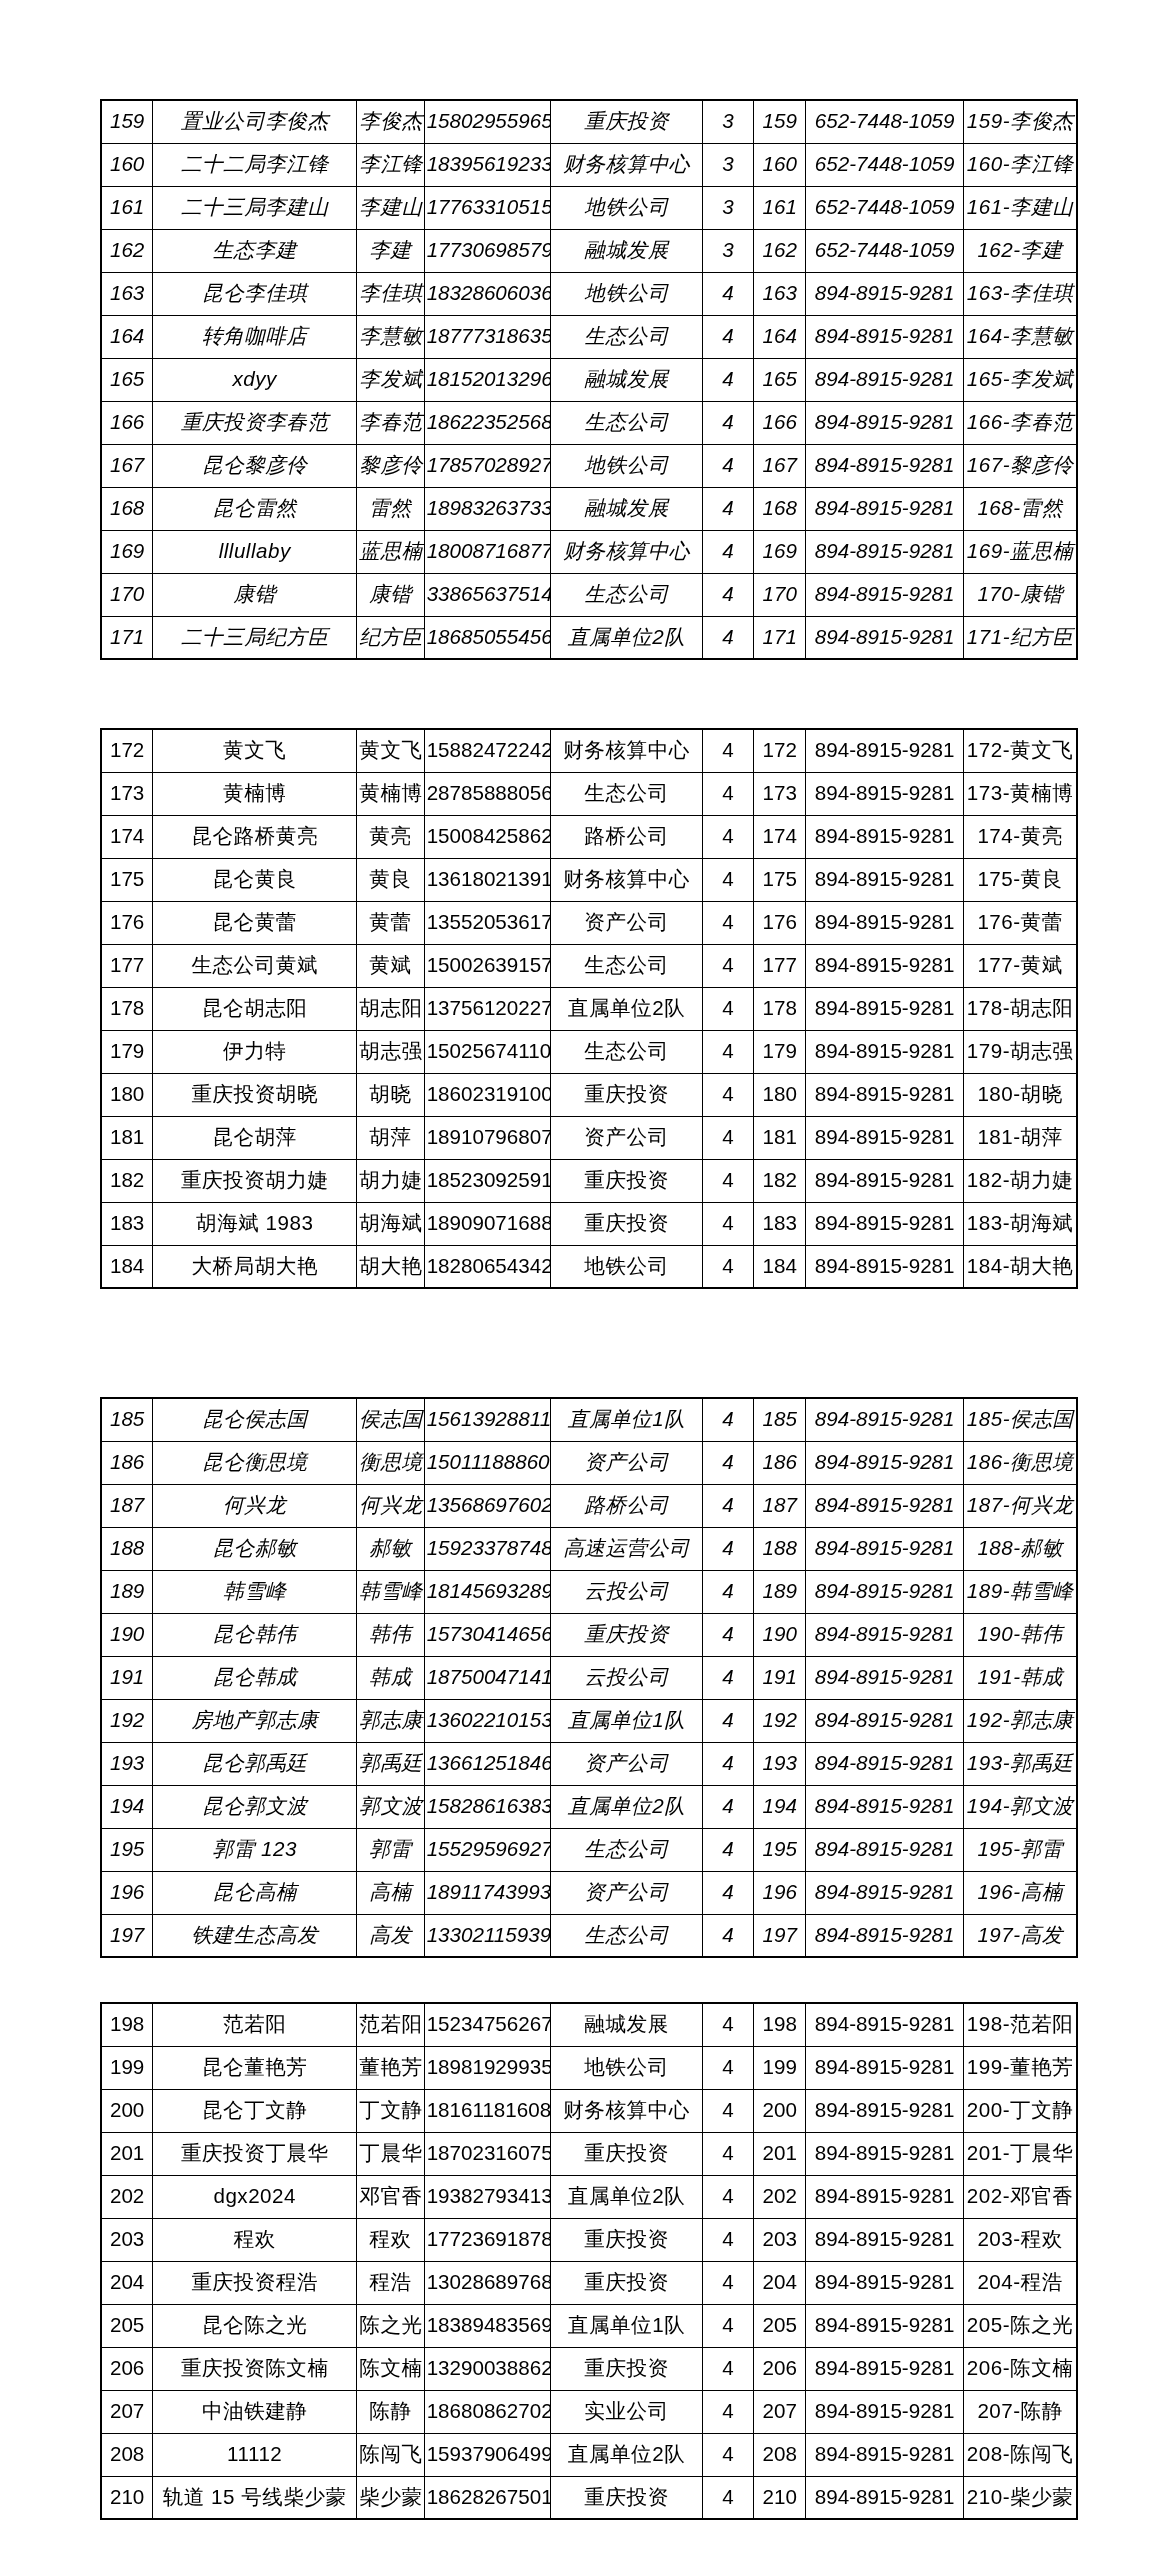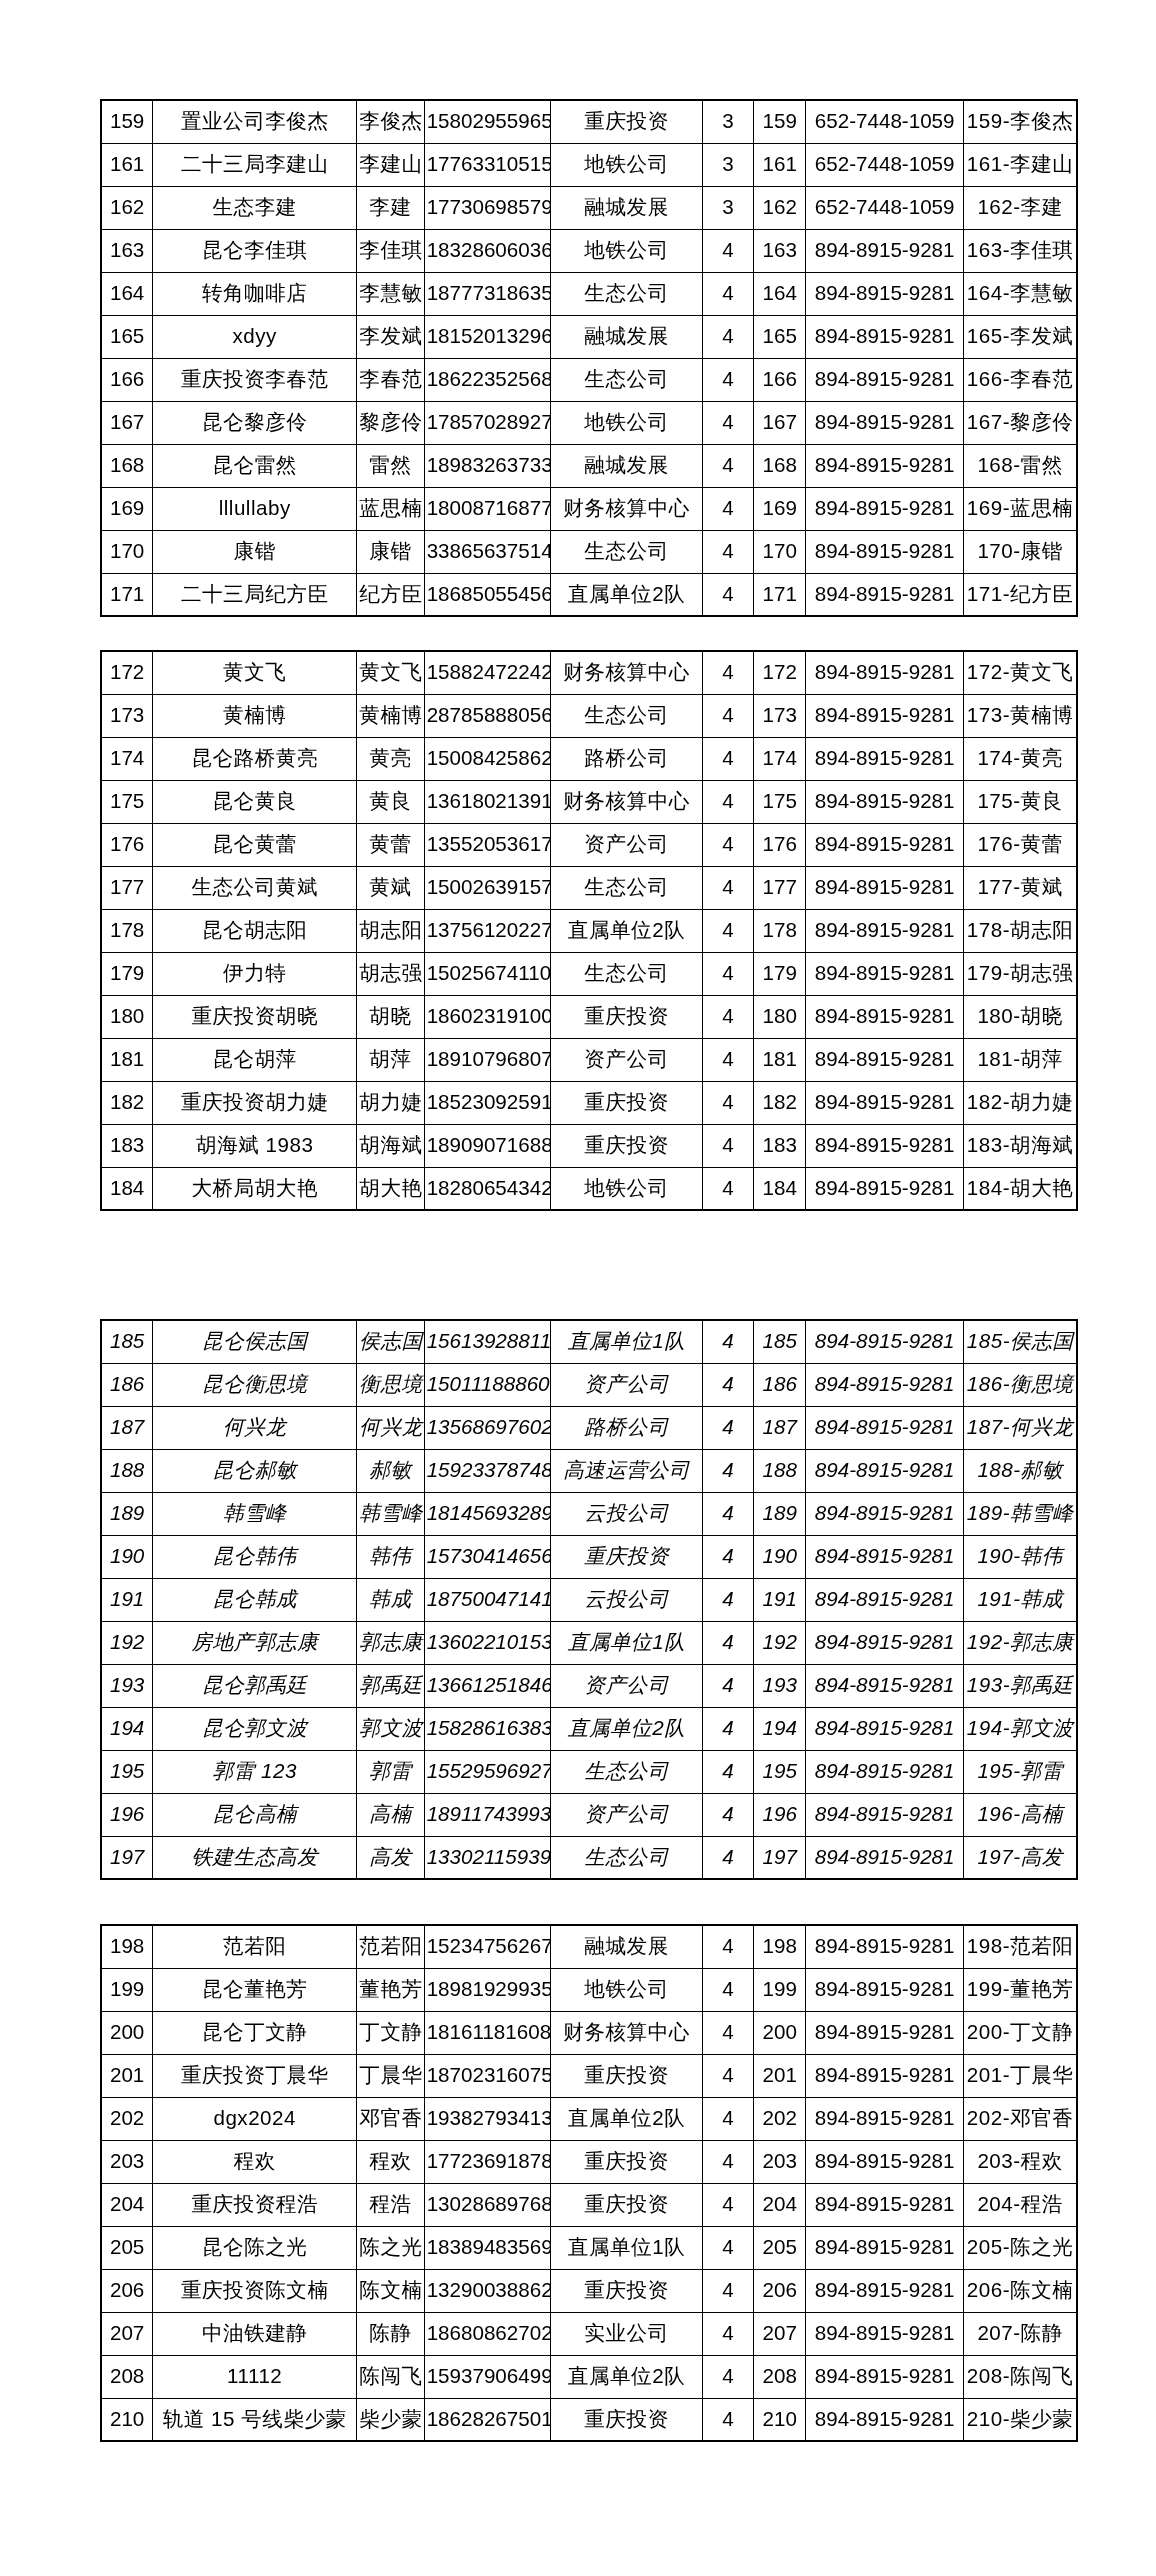--- a/index.html
+++ b/index.html
@@ -37,21 +37,21 @@
     letter-spacing: 0.5px;
     padding: 0 2.1px;
     overflow: hidden;
     white-space: nowrap;
   }
   table.block td.c-phone, table.block td.c-code, table.block td.c-serial,
   table.block td.c-serial2, table.block td.c-group {
     letter-spacing: 0;
   }
   
-  table.block:nth-of-type(1) { margin-bottom: 33px; }
+  table.block:nth-of-type(1) { margin-bottom: 68px; font-style: italic; }
   table.block:nth-of-type(2) { margin-bottom: 108px; }
   table.block:nth-of-type(3) { margin-bottom: 44px; font-style: italic;  }
   table.block:nth-of-type(4) { margin-bottom: 39px; }
   table.block:nth-of-type(5) { margin-bottom: 0; }
 </style>
 </head>
 <body>
 
 <div class="page">
   <div id="tables">
@@ -73,20 +73,31 @@
             <td class="c-nick">置业公司李俊杰</td>
             <td class="c-name">李俊杰</td>
             <td class="c-phone">15802955965</td>
             <td class="c-dept">重庆投资</td>
             <td class="c-group">3</td>
             <td class="c-serial2">159</td>
             <td class="c-code">652-7448-1059</td>
             <td class="c-idname">159-李俊杰</td>
           </tr>
           <tr>
+            <td class="c-serial">160</td>
+            <td class="c-nick">二十二局李江锋</td>
+            <td class="c-name">李江锋</td>
+            <td class="c-phone">18395619233</td>
+            <td class="c-dept">财务核算中心</td>
+            <td class="c-group">3</td>
+            <td class="c-serial2">160</td>
+            <td class="c-code">652-7448-1059</td>
+            <td class="c-idname">160-李江锋</td>
+          </tr>
+          <tr>
             <td class="c-serial">161</td>
             <td class="c-nick">二十三局李建山</td>
             <td class="c-name">李建山</td>
             <td class="c-phone">17763310515</td>
             <td class="c-dept">地铁公司</td>
             <td class="c-group">3</td>
             <td class="c-serial2">161</td>
             <td class="c-code">652-7448-1059</td>
             <td class="c-idname">161-李建山</td>
           </tr>

